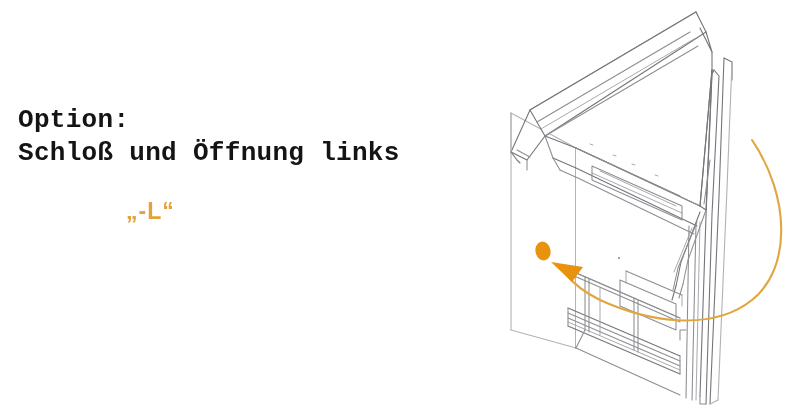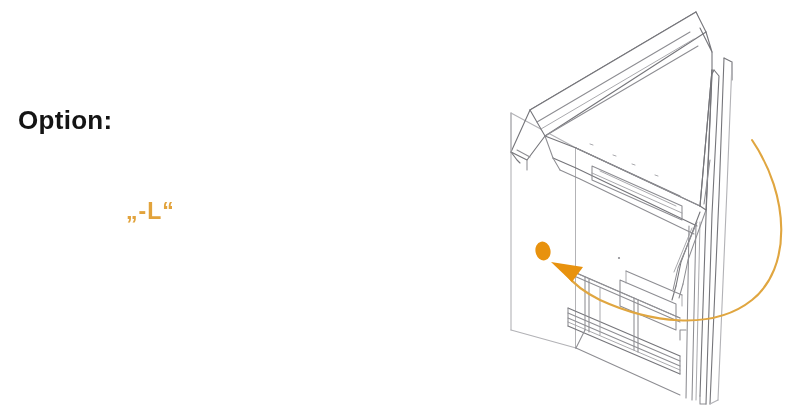--- a/index.html
+++ b/index.html
@@ -15,21 +15,21 @@
     overflow: hidden;
     font-family: "Liberation Sans", sans-serif;
   }
   #caption-block {
     position: absolute;
     left: 18px;
     top: 104px;
     width: 420px;
   }
   .caption-line {
-    font-family: Liberation Sans, sans-serif;
+    font-family: Liberation Mono, monospace;
     font-weight: bold;
     font-size: 26px;
     line-height: 33px;
     color: #141414;
     letter-spacing: 0.3px;
     white-space: nowrap;
   }
   #option-code {
     position: absolute;
     left: 126px;
@@ -190,17 +190,18 @@
       <ellipse cx="543" cy="251" rx="7.5" ry="9.5" fill="#e8920e" transform="rotate(-12 543 251)"></ellipse>
 
       <path d="M752,140 C790,196 792,268 752,300 C712,332 648,322 600,300 C584,292 572,282 566,274" fill="none" stroke="#e0a640" stroke-width="2.1" stroke-linecap="round"></path>
 
       <path d="M551,262 L583,267 L572,282 Z" fill="#e8920e"></path>
     </g>
   </svg>
 
   <div id="caption-block">
     <div class="caption-line">Option:</div>
+    <div class="caption-line">Schloß und Öffnung links</div>
   </div>
 
   <div id="option-code">„-L“</div>
 
 </div>
 
 </body></html>

